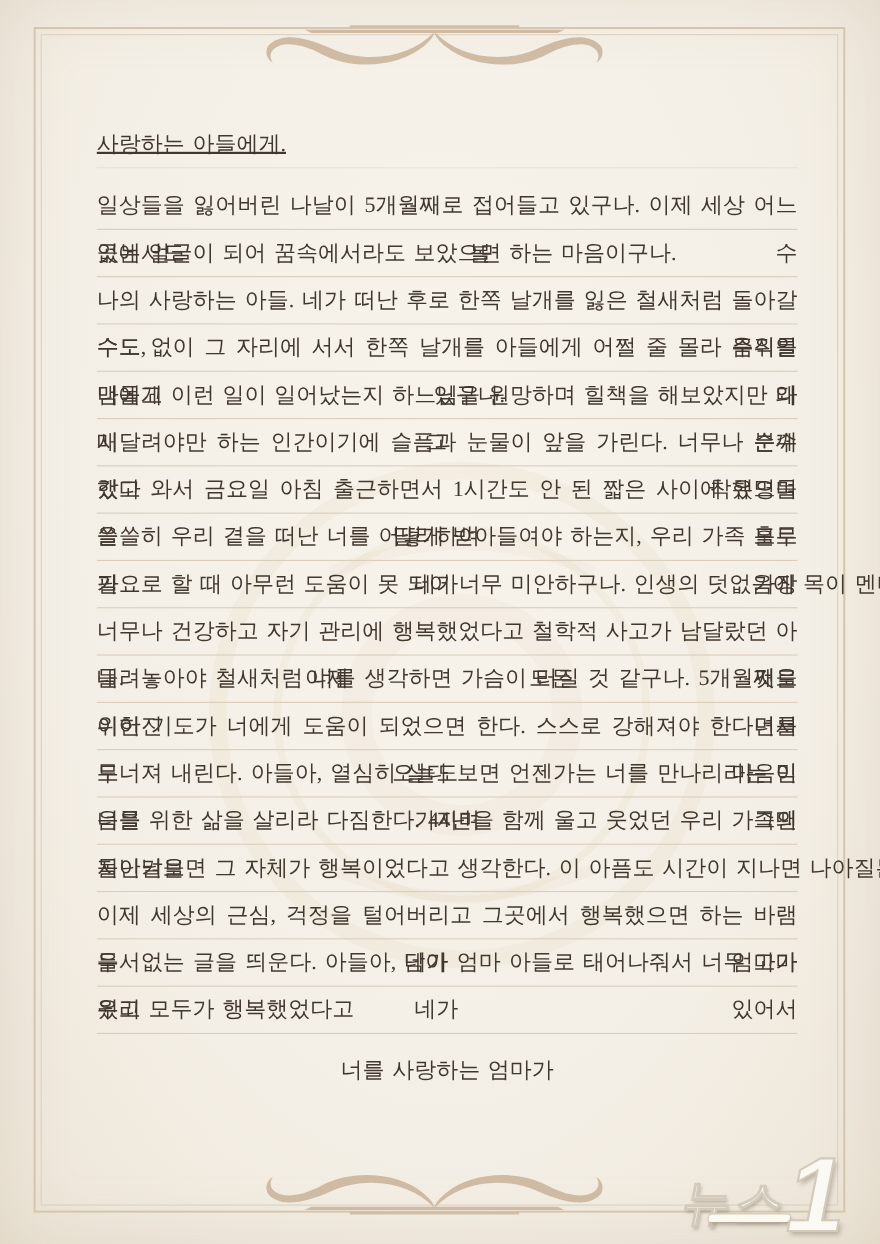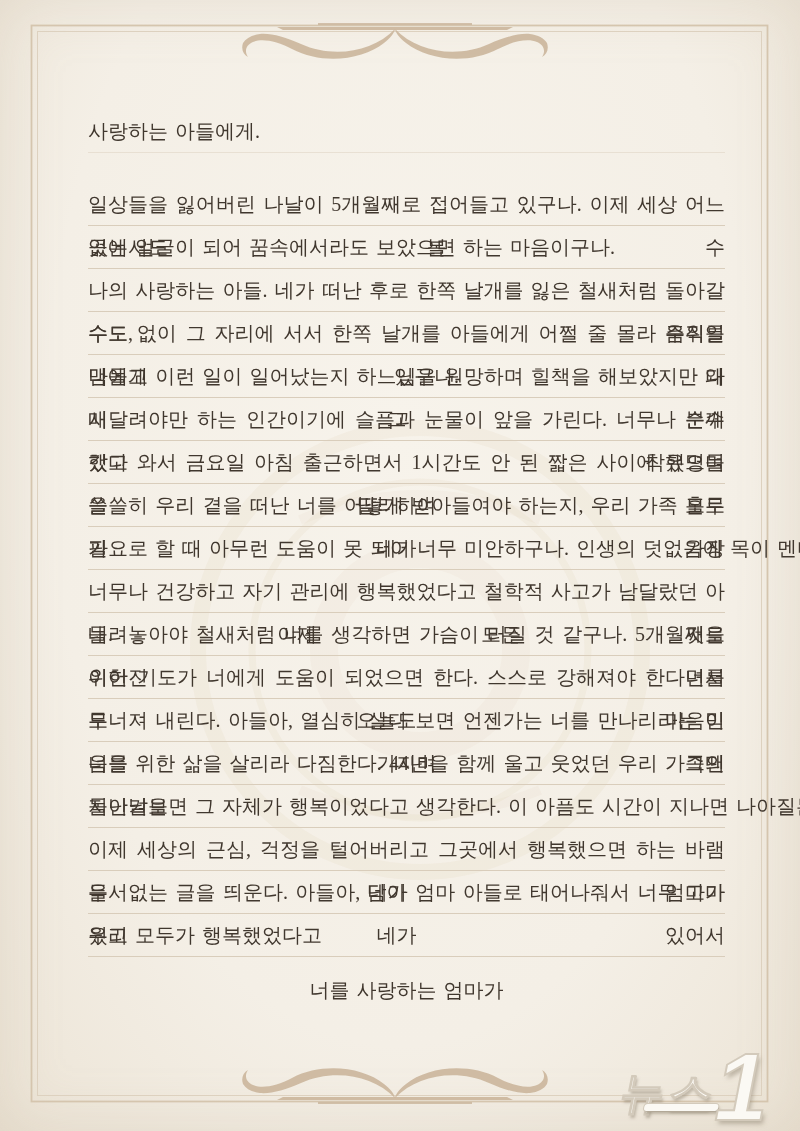--- a/index.html
+++ b/index.html
@@ -18,21 +18,21 @@
   .frame-inner{fill:none;stroke:var(--border-inner);stroke-width:1;}
   .flourish{fill:var(--ornament);opacity:.88;}
   .flourish-line{stroke:var(--ornament);stroke-width:2.2;fill:none;opacity:.8;}
   .emblem{stroke:var(--emblem);fill:none;}
 
   .letter{position:absolute;left:88px;top:110px;width:637px;
           color:var(--ink);font-size:20px;word-spacing:2px;}
   .line{height:43px;line-height:43px;box-sizing:border-box;
         border-bottom:1px solid var(--rule);white-space:nowrap;overflow:visible;}
   .line.justify{white-space:normal;text-align:justify;text-align-last:justify;}
-  .line[data-name="letter-greeting"]{margin-bottom:30px;border-bottom-color:rgba(217,205,187,.45);}
+  .line[data-name="letter-greeting"]{margin-bottom:13px;border-bottom-color:rgba(217,205,187,.45);text-decoration:underline;}
   .line[data-name="letter-closing"]{margin-top:12px;border-bottom:none;text-align:center;}
 
   .news1{position:absolute;right:6px;top:1046px;width:190px;height:84px;
          transform:skewX(-11deg);
          font-family:"Liberation Sans","DejaVu Sans",sans-serif;font-weight:bold;
          color:var(--logo-fill);
          -webkit-text-stroke:1.2px var(--logo-stroke);
          text-shadow:2px 3px 3px var(--logo-shadow);}
   .news1-text{position:absolute;left:18px;top:18px;font-size:44px;letter-spacing:4px;}
   .news1-bar{position:absolute;left:44px;top:58px;width:74px;height:7px;border-radius:3px;

